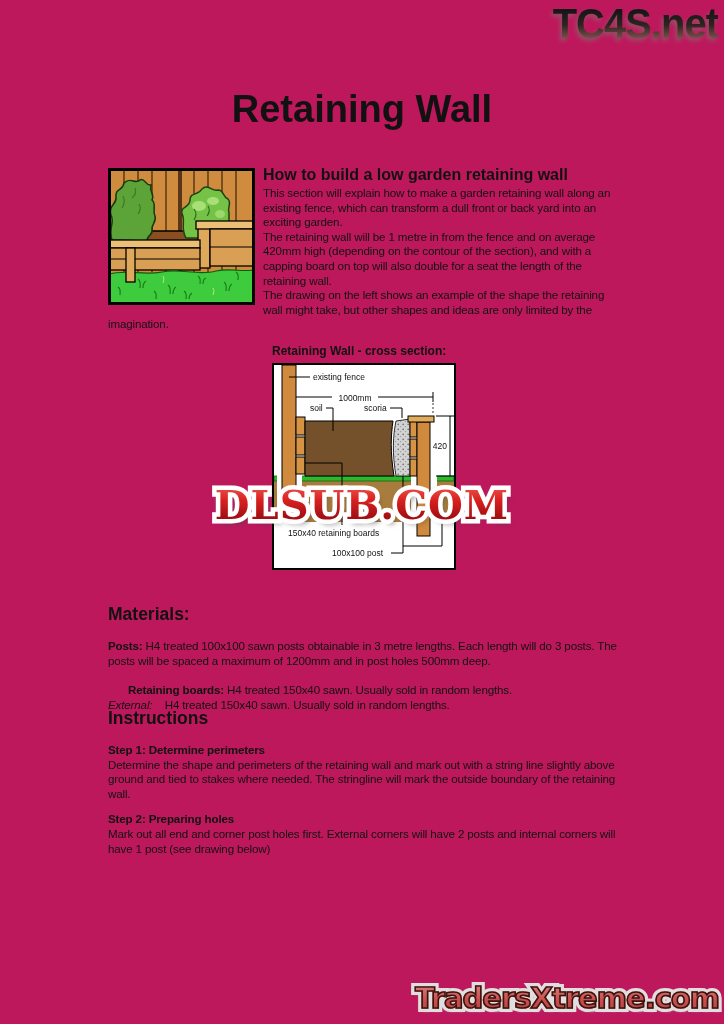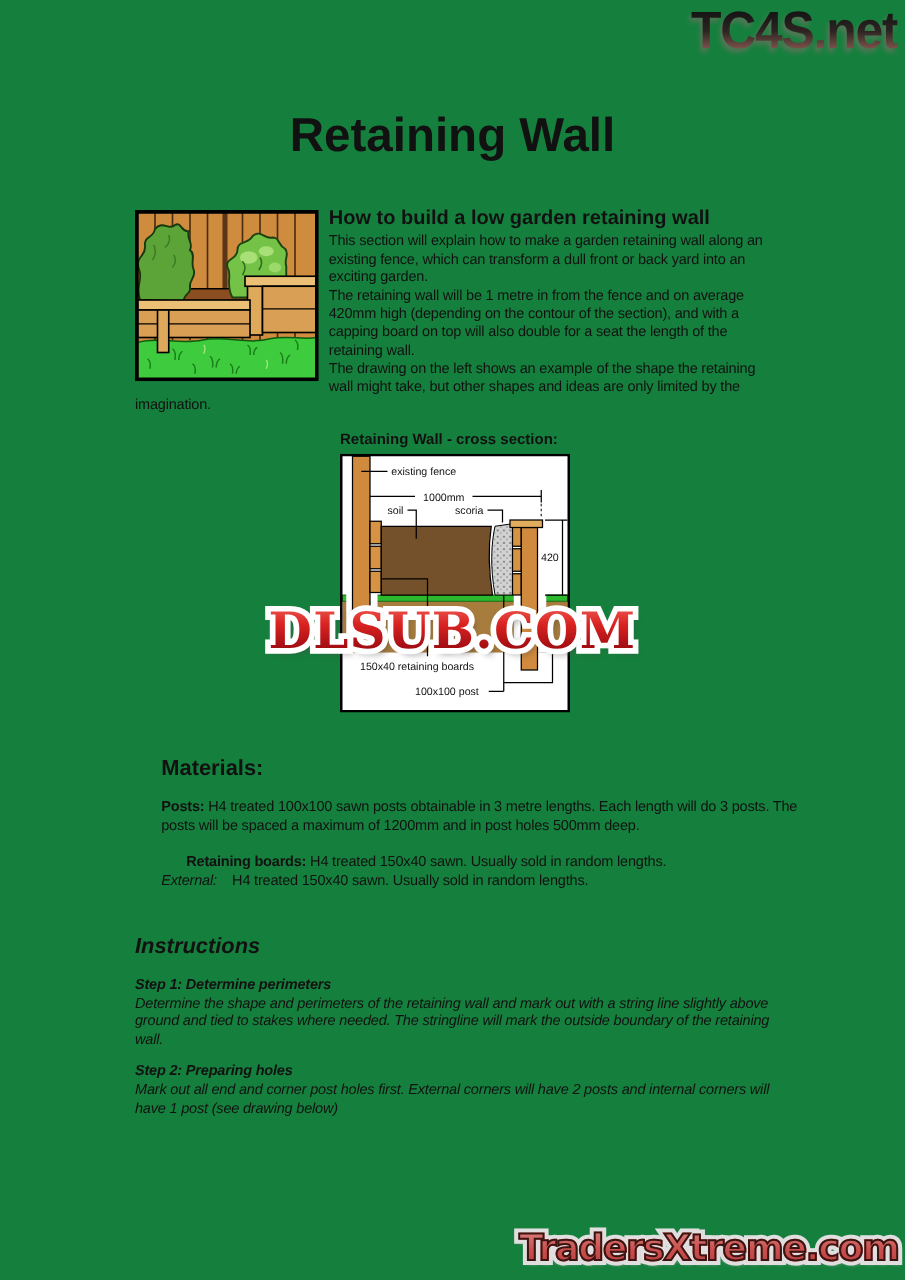--- a/index.html
+++ b/index.html
@@ -1,18 +1,18 @@
 <!DOCTYPE html>
 <html><head>
 <meta charset="utf-8">
 <style>
   * { margin:0; padding:0; box-sizing:border-box; }
   html,body { background:#888; }
   .page {
-    position:relative; width:724px; height:1024px; background:#15803d;
+    position:relative; width:724px; height:1024px; background:#be185d;
     font-family:"Liberation Sans", sans-serif; color:#111; overflow:hidden;
     margin:0 auto;
   }
   
   .tc4s {
     position:absolute; top:0px; right:6px; z-index:6;
     font-family:"Liberation Sans", sans-serif; font-weight:bold; font-size:42px;
     letter-spacing:-1px; transform:scaleX(0.95); transform-origin:100% 50%;
     background:linear-gradient(180deg,#151515 20%,#2d2422 52%,#7d544c 82%,#9b786f 100%);
     -webkit-background-clip:text; background-clip:text; color:transparent;
@@ -50,24 +50,24 @@
   .title {
     position:absolute; top:88px; left:0; width:100%; text-align:center;
     font-size:38px; font-weight:bold; letter-spacing:0px;
   }
   .intro { position:absolute; left:108px; top:166px; width:516px; }
   .intro-img { float:left; margin:2px 8px 2px 0; }
   .intro h2 { font-size:16px; font-weight:bold; margin-bottom:2px; }
   .body-text { font-size:11.6px; line-height:14.6px; letter-spacing:-0.15px; }
   .diagram-title { position:absolute; left:272px; top:344px; font-size:12px; font-weight:bold; }
   .diagram { position:absolute; left:272px; top:363px; z-index:1; }
-  .materials { position:absolute; left:108px; top:604px; width:520px;margin-left:21px; }
+  .materials { position:absolute; left:108px; top:604px; width:520px; }
   .sec-heading { font-size:17.5px; font-weight:bold; margin-bottom:14px; }
   .materials .gap { margin-top:15px;padding-left:20px; }
-  .instructions { position:absolute; left:108px; top:746px; width:520px;font-style:italic; }
+  .instructions { position:absolute; left:108px; top:708px; width:520px; }
   .step-title { font-weight:bold; }
   .step-block { margin-top:11px; }
   b { font-weight:bold; }
   .ital { font-style:italic; }
 </style>
 </head>
 <body>
 
 <div class="page">
 

